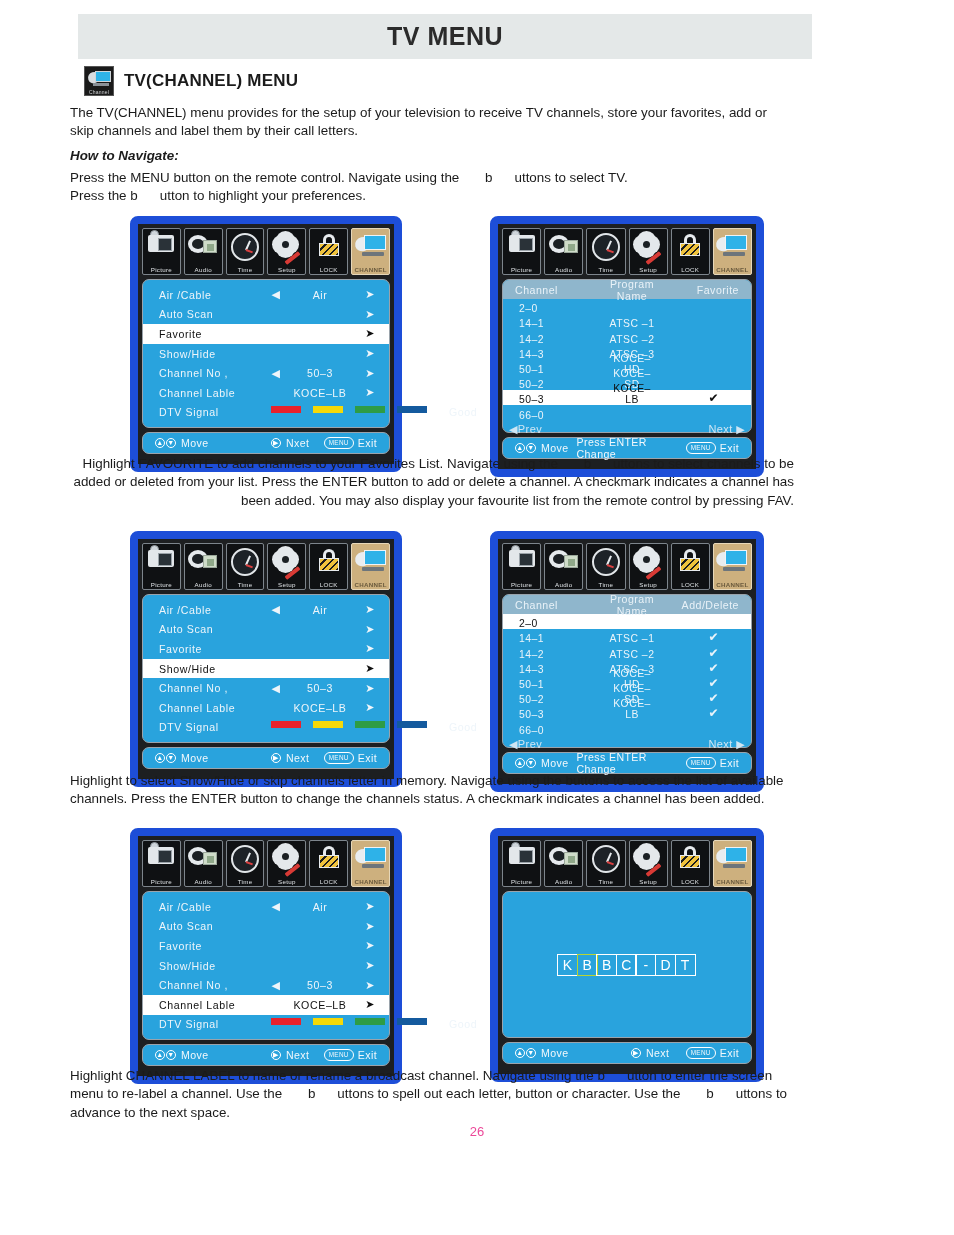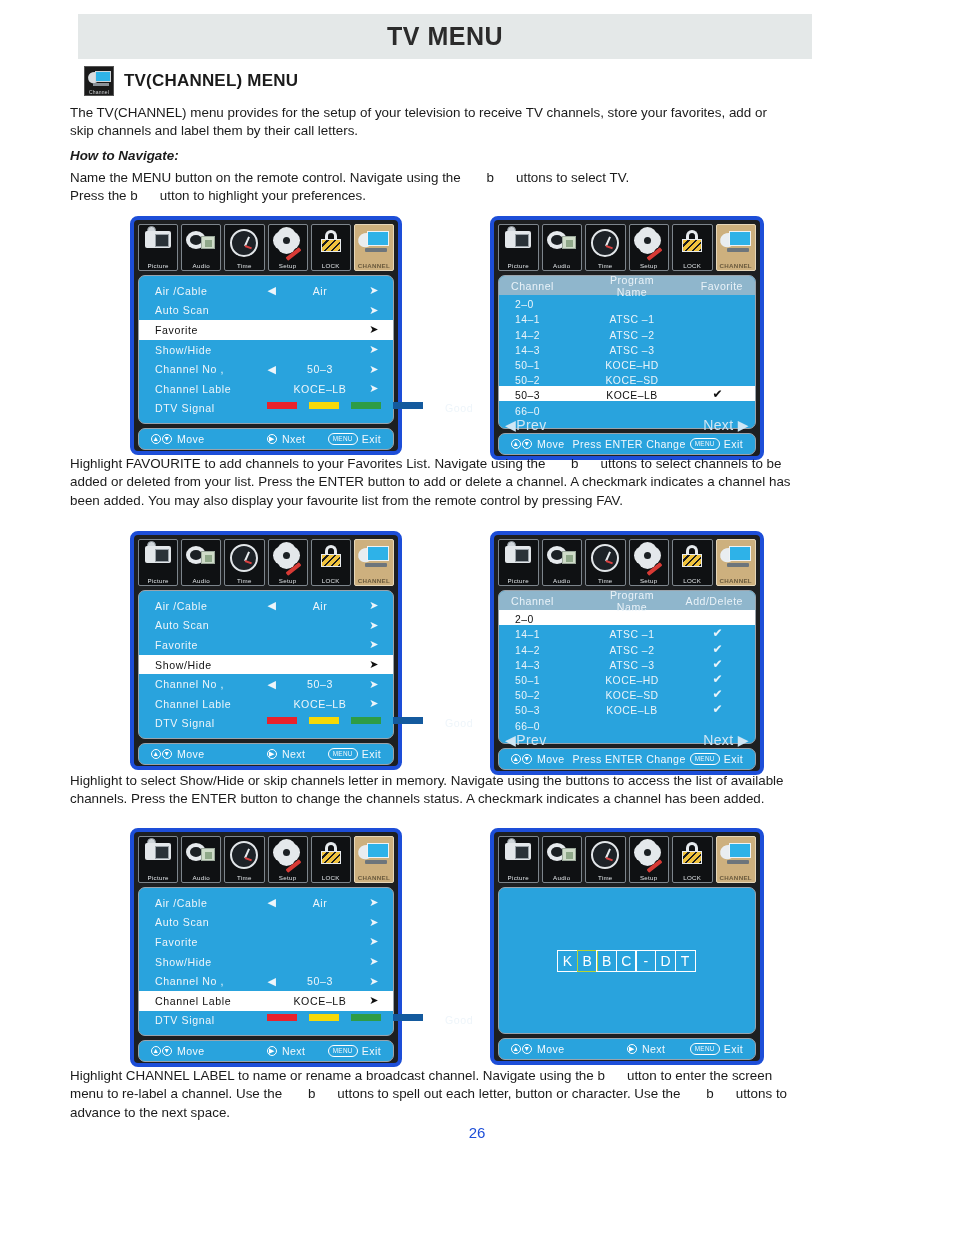--- a/index.html
+++ b/index.html
@@ -56,23 +56,23 @@
   .para {
     position:absolute; left:70px; width:724px;
     font-size:13.4px; line-height:18.4px; color:#1b1b1b;
   }
   .gap { display:inline-block; width:22px; }
 
   
   .osd {
     position:absolute;
     background:#1d1f21;
-    border:4px solid #1d4ed8;
+    border:8px solid #1d4ed8;
     border-radius:8px;
-    padding:4px 4px 1px 4px;
+    padding:4px 4px 10px 4px;
   }
 
   
   .tabs { display:flex; gap:3px; }
   .tab {
     flex:1 1 0; height:47px; background:#0f1113;
     border:1px solid #7d858c; border-radius:2px;
     position:relative; overflow:hidden;
   }
   .tab.active { background:#cdb07e; border-color:#e6d7b9; }
@@ -161,21 +161,21 @@
     padding:0 12px; font-size:10.4px; color:#eaf4fa; letter-spacing:0.5px;
   }
   .lrow .c1 { flex:0 0 90px; }
   .lrow .c2 { flex:1 1 auto; text-align:center; }
   .lrow .c3 { flex:0 0 80px; text-align:right; padding-right:16px; font-size:12px; }
   .lrow.sel { background:#ffffff; color:#0e0e0e; margin:0 -4px; padding:0 16px; }
   .lrow.sel .c3 { color:#0e0e0e; }
   .list-nav {
     display:flex; justify-content:space-between; align-items:center;
     margin:1px -4px -5px -4px; padding:0 6px; height:15px;
-    font-size:14px; color:#cfe6f4; letter-spacing:0.4px;
+    font-size:11px; color:#cfe6f4; letter-spacing:0.4px;
   }
 
   
   .editor {
     margin-top:4px; background:#29a3dd; border:1px solid #9aa3ab; border-radius:7px;
     height:147px; display:flex; align-items:center; justify-content:center;
   }
   .chars { display:flex; }
   .ch {
     width:21px; height:22px; border:1.4px solid #ffffff; margin-left:-1.4px;
@@ -197,21 +197,21 @@
     border:1.2px solid #ffffff; color:#ffffff; font-size:7px; line-height:8px;
     text-align:center;
   }
   .menubtn {
     display:inline-block; border:1.2px solid #ffffff; border-radius:7px;
     padding:0 4px; font-size:6.4px; letter-spacing:0.3px; line-height:10px;
   }
 
   .pageno {
     position:absolute; left:0; top:1124px; width:954px; text-align:center;
-    font-size:15px; color:#1d4ed8;
+    font-size:13px; color:#ec4899;
   }
 </style>
 </head>
 <body>
 
 <div class="page-band">
   <div class="page-band-title">TV MENU</div>
 </div>
 
 <div class="section-head">
@@ -222,21 +222,21 @@
     <div class="lbl">Channel</div>
   </div>
   <div class="section-title">TV(CHANNEL) MENU</div>
 </div>
 
 <div class="para" style="top:104px;">The TV(CHANNEL) menu provides for the setup of your television to receive TV channels, store your favorites, add or skip channels and label them by their call letters.</div>
 
 <div class="para" style="top:147px; font-weight:700;font-style:italic;">How to Navigate:</div>
 
 <div class="para" style="top:169px;">
-  <span>Name the MENU button on the remote control. Navigate using the</span>
+  <span>Press the MENU button on the remote control. Navigate using the</span>
   <span class="gap"></span><span>b</span><span class="gap"></span><span>uttons to select TV.</span><br>
   <span>Press the</span>
   <span>b</span><span class="gap"></span><span>utton to highlight your preferences.</span>
 </div>
 
 <div class="osd" id="osd1" style="left:130px; top:216px; width:272px;">
   <div class="tabs">
       <div class="tab">
         <div class="art">
           <div class="ic-cam">
@@ -476,21 +476,21 @@
       <div class="foot-seg" style="flex: 1 1 auto; padding-left: 8px;">
         <span>Press ENTER Change</span>
       </div>
       <div class="foot-seg" style="flex: 0 0 auto; gap: 4px;">
         <span class="menubtn">MENU</span>
         <span>Exit</span>
       </div>
     </div>
 </div>
 
-<div class="para" style="top:455px;">
+<div class="para" style="top:455px;text-align:right;">
   <span>Highlight FAVOURITE to add channels to your Favorites List. Navigate using the</span>
   <span class="gap"></span><span>b</span><span class="gap"></span><span>uttons to select channels to be added or deleted from your list. Press the ENTER button to add or delete a channel. A checkmark indicates a channel has been added. You may also display your favourite list from the remote control by pressing FAV.</span>
 </div>
 
 <div class="osd" id="osd3" style="left:130px; top:531px; width:272px;">
   <div class="tabs">
       <div class="tab">
         <div class="art">
           <div class="ic-cam">
             <div class="reel"></div>

